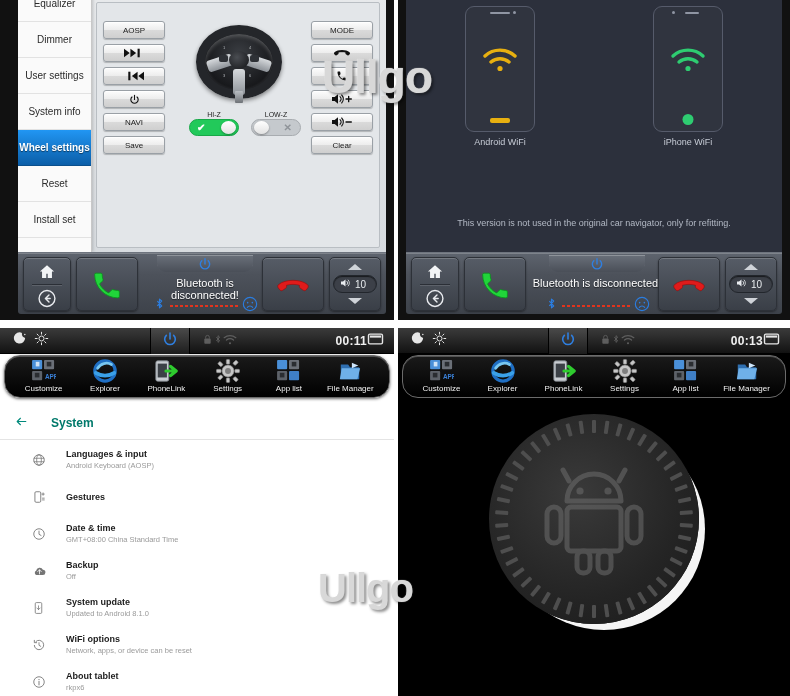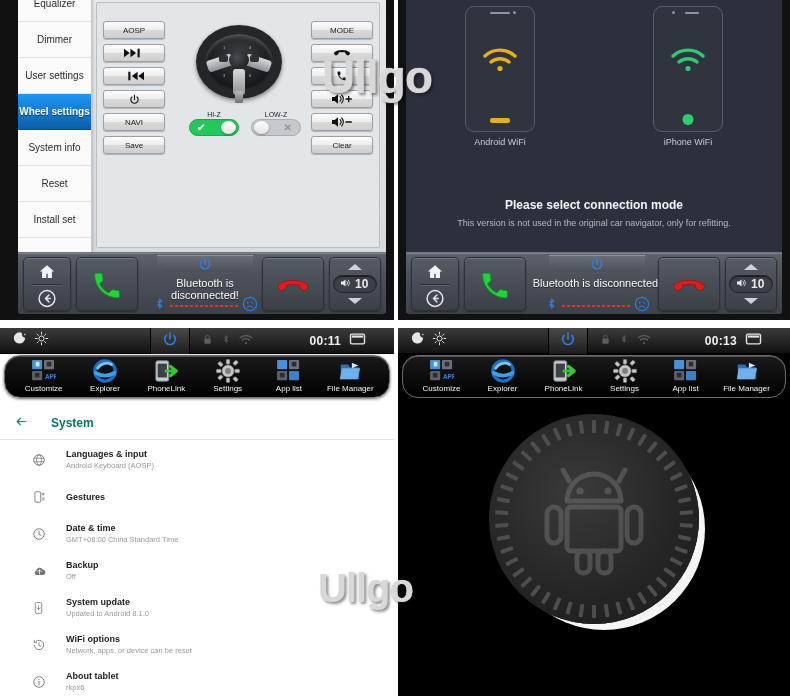--- a/index.html
+++ b/index.html
@@ -118,34 +118,34 @@
   .dashes { display:flex; gap:2px; }
   .dashes i { display:block; width:3px; height:2px; background:#e2341d; }
 
   .hicon { position:absolute; left:50%; transform:translateX(-50%); }
   .divline { position:absolute; left:8px; right:8px; height:1px; background:#2b2f36; top:26px;
              box-shadow:0 1px 0 rgba(255,255,255,.12); }
   .volbox { position:absolute; left:50%; top:50%; transform:translate(-50%,-50%);
             width:44px; height:18px; border-radius:9px; background:#3c4048;
             border:1px solid #22262c; display:flex; align-items:center; gap:3px;
             padding-left:4px; box-shadow:inset 0 1px 1px rgba(0,0,0,.6); }
-  .volnum { font-size:12px; color:#e9ecef; font-weight:bold; }
+  .volnum { font-size:10px; color:#e9ecef; font-weight:normal; }
   .caret { position:absolute; left:50%; transform:translateX(-50%); width:0; height:0; }
   .caret.up { top:6px; border-left:7px solid transparent; border-right:7px solid transparent; border-bottom:6px solid #cfd3d8; }
   .caret.dn { bottom:6px; border-left:7px solid transparent; border-right:7px solid transparent; border-top:6px solid #cfd3d8; }
 
   
   .a-status { position:absolute; left:0; top:0; width:100%; height:26px;
               background:linear-gradient(#3b3b3b,#121212); display:flex; align-items:center;
               border-bottom:1px solid #000; }
   .a-status .left { display:flex; align-items:center; gap:7px; padding-left:12px; width:150px; }
   .a-status .pwr { width:40px; display:flex; justify-content:center; align-items:center;
                    height:26px; background:linear-gradient(#4a4a4a,#1d1d1d);
                    border-left:1px solid #000; border-right:1px solid #000; }
-  .a-status .right { flex:1; display:flex; align-items:center; gap:8px; padding-left:12px; padding-right:28px; }
+  .a-status .right { flex:1; display:flex; align-items:center; padding-left:12px; padding-right:10px; }
   .a-clock { margin-left:auto; font-size:12px; color:#f0f0f0; font-weight:bold; letter-spacing:.3px; }
 
   .a-dock { position:absolute; left:4px; right:4px; top:27px; height:43px;
             background:linear-gradient(#1a1a1a,#000);
             border:1px solid #6b6b6b; border-radius:16px;
             box-shadow:inset 0 1px 0 rgba(255,255,255,.25), 0 1px 3px rgba(0,0,0,.6);
             display:flex; align-items:flex-start; justify-content:space-around; padding:2px 8px 0; }
   .dock-item { width:58px; text-align:center; }
   .dock-item .di-ico { height:26px; display:flex; align-items:center; justify-content:center; }
   .dock-item .di-lab { font-size:8px; color:#f2f2f2; margin-top:0px;
@@ -194,25 +194,25 @@
           <div class="swc-side" id="swc-sidebar">
               <div class="si">
                 <span>Equalizer</span>
               </div>
               <div class="si">
                 <span>Dimmer</span>
               </div>
               <div class="si">
                 <span>User settings</span>
               </div>
+              <div class="si">
+                <span>System info</span>
+              </div>
               <div class="si active">
                 <span>Wheel settings</span>
-              </div>
-              <div class="si">
-                <span>System info</span>
               </div>
               <div class="si">
                 <span>Reset</span>
               </div>
               <div class="si">
                 <span>Install set</span>
               </div>
             </div>
 
           <div class="swc-main">
@@ -431,21 +431,20 @@
                         <path d="M3 9a22 22 0 0 1 30 0"></path>
                         <path d="M9 15a14 14 0 0 1 18 0"></path>
                       </g>
                       <circle cx="18" cy="21.5" r="2.6" fill="#2ecc71"></circle>
                     </svg></div>
                   <span class="home-dot" style="background:#2ecc71;"></span>
                 </div>
                 <div class="plabel">iPhone WiFi</div>
               </div>
             </div>
-          <div class="cm-head">Please select connection mode</div>
           <div class="cm-sub">This version is not used in the original car navigator, only for refitting.</div>
         </div>
       </div>
 
       <div class="hu-bar" style="left:8px;right:8px;">
         <div class="hu-seg seg-home">
           <div class="divline"></div>
           <div class="hicon" style="top:5px;">
             <svg width="19" height="17" viewBox="0 0 24 24">
                 <path d="M12 3 2 12h3v9h6v-6h2v6h6v-9h3z" fill="#f2f4f6"></path>

